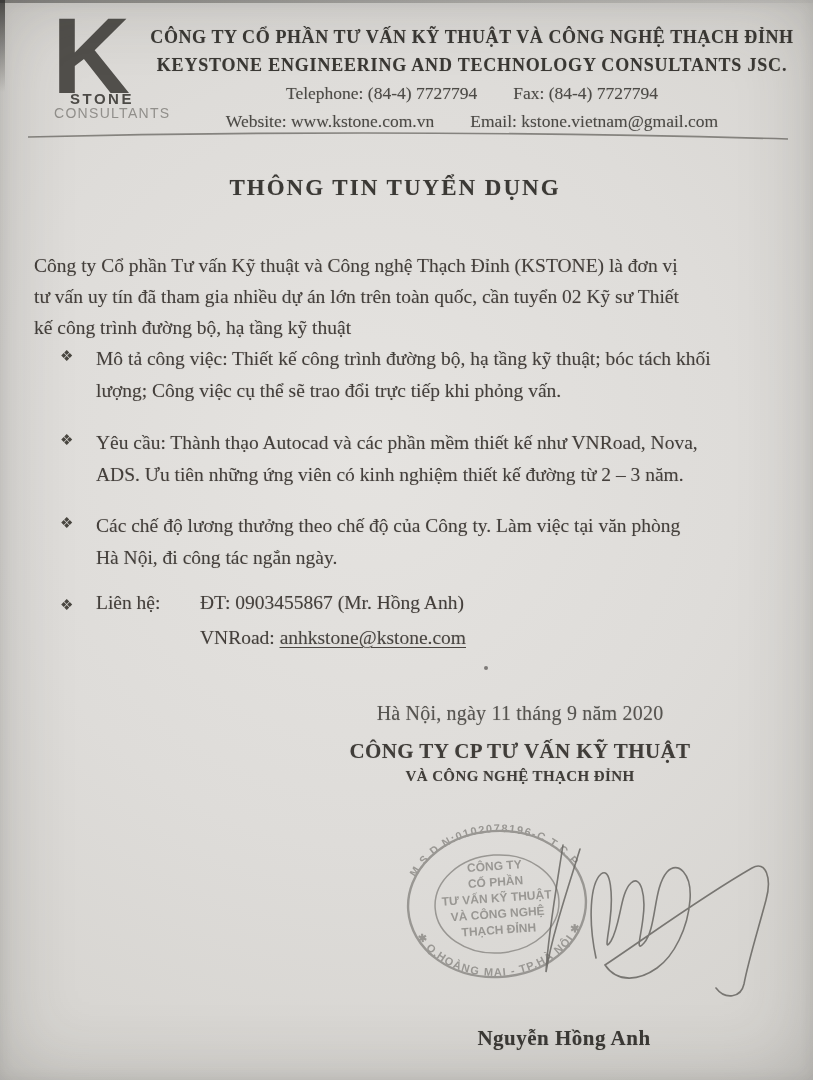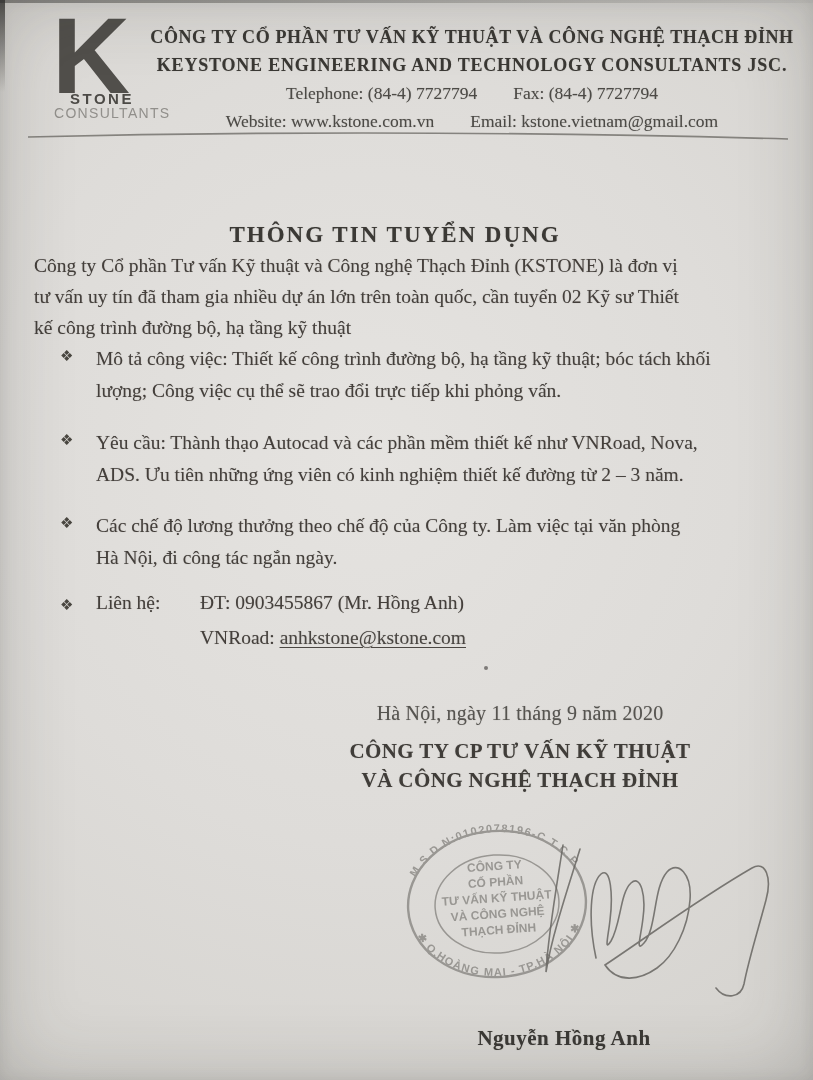--- a/index.html
+++ b/index.html
@@ -19,39 +19,39 @@
   .logo-k{position:absolute;left:2px;top:-14px;font-family:"Liberation Sans",sans-serif;font-weight:bold;font-size:108px;line-height:1;color:#514f4b;letter-spacing:-3px;}
   .logo-stone{position:absolute;left:20px;top:74px;font-family:"Liberation Sans",sans-serif;font-weight:bold;font-size:15px;letter-spacing:2.5px;color:#4c4a46;}
   .logo-consultants{position:absolute;left:4px;top:89px;font-family:"Liberation Sans",sans-serif;font-size:14px;letter-spacing:1.3px;color:#918f8b;}
   .head{position:absolute;left:148px;top:27px;width:648px;text-align:center;}
   .head-vi{font-weight:bold;font-size:18px;letter-spacing:.6px;color:#3a3834;white-space:nowrap;}
   .head-en{font-weight:bold;font-size:18px;letter-spacing:.8px;color:#3a3834;white-space:nowrap;margin-top:7px;}
   .head-row{margin-top:7px;font-size:17.5px;color:#4c4a46;display:flex;justify-content:center;gap:36px;white-space:nowrap;}
   .rule{position:absolute;left:24px;top:126px;z-index:1;}
 
   
-  .doc-title{position:absolute;left:0;top:175px;width:790px;text-align:center;font-weight:bold;font-size:23px;letter-spacing:2px;color:#3b3935;margin-top:47px;}
+  .doc-title{position:absolute;left:0;top:175px;width:790px;text-align:center;font-weight:bold;font-size:23px;letter-spacing:2px;color:#3b3935;}
   .intro{position:absolute;left:34px;top:250px;width:760px;font-size:19.5px;line-height:31px;color:#443f3b;}
   .line{white-space:nowrap;}
   .bullet{position:absolute;left:58px;width:732px;}
   .b1{top:343px;} .b2{top:427px;} .b3{top:510px;}
   .marker{position:absolute;left:2px;top:4px;font-size:15px;color:#4a4741;}
   .blines{margin-left:38px;font-size:19.5px;line-height:31.5px;color:#443f3b;}
   .contact{position:absolute;left:58px;top:592px;width:732px;font-size:19.5px;color:#443f3b;}
   .contact-row{display:flex;}
   .c-label{margin-left:38px;width:104px;}
   .c-email-row{margin-top:13px;margin-left:142px;}
   .email-link{text-decoration:underline;text-underline-offset:3px;color:#4a4642;}
   .speck{position:absolute;left:484px;top:666px;width:4px;height:4px;border-radius:50%;background:#6b6966;opacity:.85;}
 
   
   .signoff{position:absolute;left:328px;top:702px;width:384px;text-align:center;}
   .so-date{font-size:20px;color:#565450;letter-spacing:.2px;white-space:nowrap;}
   .so-c1{margin-top:14px;font-weight:bold;font-size:21px;color:#403d39;letter-spacing:.4px;white-space:nowrap;}
-  .so-c2{margin-top:4px;font-weight:bold;font-size:21px;color:#403d39;letter-spacing:.4px;white-space:nowrap;}
+  .so-c2{margin-top:4px;font-weight:bold;font-size:15px;color:#403d39;letter-spacing:.4px;white-space:nowrap;}
   .sealsig{position:absolute;left:385px;top:818px;}
   .signer{position:absolute;left:433px;top:1026px;width:262px;text-align:center;font-weight:bold;font-size:21px;letter-spacing:.5px;color:#3b3935;}
   .seal-text{font-family:"Liberation Sans",sans-serif;fill:#908e8a;}
 </style>
 </head>
 <body>
 
 <div class="sheet">
   <div class="edge-top"></div>
   <div class="edge-left"></div>

